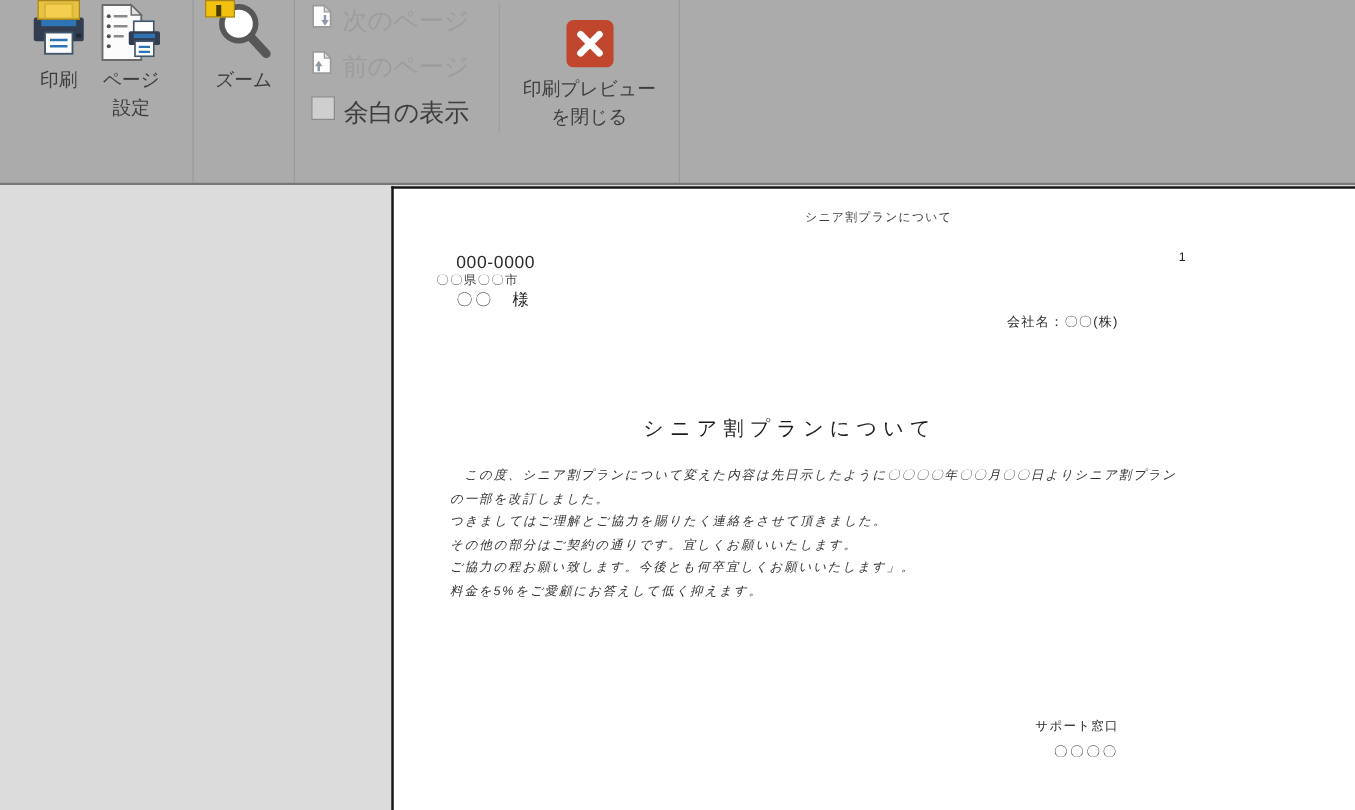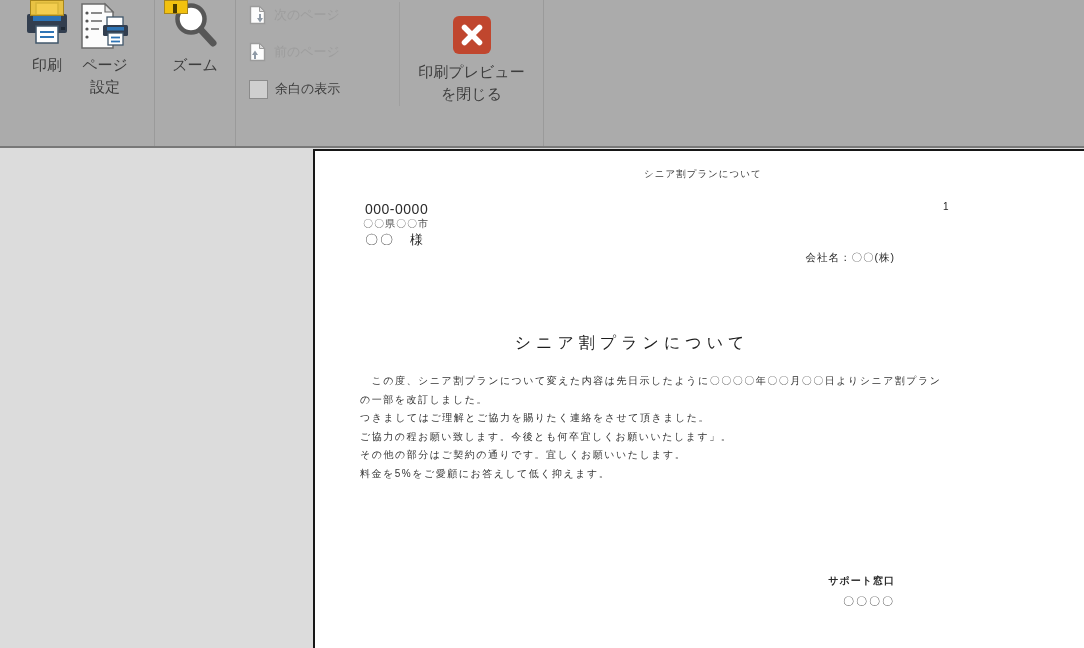--- a/index.html
+++ b/index.html
@@ -35,22 +35,22 @@
   .btn-label {
     font-size:15px; color:#3d3d3d; text-align:center; line-height:1.45;
   }
   .grp-print { width:154px; }
   .grp-print .btn-row { gap:8px; }
   .grp-zoom { width:80px; }
   .grp-preview { width:307px; }
   .preview-cols { flex:1; display:flex; }
   .small-col { width:163px; padding:3px 0 0 13px; }
   .small-btn {
-    display:flex; align-items:center; height:24px; margin-bottom:13px;
-    font-size:13px; color:#3d3d3d; white-space:nowrap; cursor:default;
+    display:flex; align-items:flex-start; height:24px; margin-bottom:13px;
+    font-size:20px; color:#3d3d3d; white-space:nowrap; cursor:default;
   }
   .small-btn .s-icon { margin-right:7px; display:flex; align-items:center; }
   .small-btn.disabled { color:#9d9d9d; }
   .inner-sep { width:1px; height:104px; background:#9f9f9f; margin-top:2px; }
   .close-area { flex:1; display:flex; justify-content:center;margin-top:11px; }
   .close-label { width:114px; }
   .checkbox {
     width:19px; height:19px; background:#cfcfcf; border:1px solid #8b8b8b;
   }
   .keytip {
@@ -71,43 +71,43 @@
   }
   .page {
     position:absolute; left:313px; top:1px; width:790px; height:560px;
     background:#ffffff;
     border-left:2px solid #161616; border-top:2px solid #161616;
   }
   .page * { position:absolute; white-space:nowrap; }
   .doc-header   { left:329px; top:17px;  font-size:9.5px; letter-spacing:1px; color:#3c3c3c; }
   .doc-pagenum  { left:628px; top:50px;  font-size:10px;  color:#1f1f1f; }
   .doc-postal   { left:50px;  top:50px;  font-size:14px;  letter-spacing:0.5px; color:#2a2a2a; }
-  .doc-address  { left:48px;  top:66px;  font-size:10px;  letter-spacing:1px; color:#4a4a4a; }
+  .doc-address  { left:34px;  top:66px;  font-size:10px;  letter-spacing:1px; color:#4a4a4a; }
   .doc-recipient{ left:50px;  top:80px;  font-size:13px;  letter-spacing:2px; color:#1f1f1f;text-align:center; }
   .doc-company-block {
     left:300px; top:100px; width:280px; text-align:right;
     font-size:10.5px; color:#2a2a2a; letter-spacing:1px;
   }
   .doc-company-block div { position:static; }
   .doc-company-block .rep { margin-top:6px; }
   .doc-title {
     left:0; top:182px; width:634px; text-align:center;
     font-family:"DejaVu Serif", "Liberation Serif", serif;
     font-size:16px; letter-spacing:5px; color:#1c1c1c;
   }
   .doc-body {
     left:45px; top:221px; width:600px;
-    font-size:10px; letter-spacing:1.5px; color:#333333; line-height:18.6px;
+    font-size:10px; letter-spacing:1.5px; color:#333333; line-height:18.6px;font-style:italic;
   }
   .doc-body div { position:static; }
   .doc-footer-block {
     left:300px; top:423px; width:280px; text-align:right; color:#2a2a2a;
   }
   .doc-footer-block div { position:static; }
-  .doc-footer-block .sup  { font-size:10px; letter-spacing:1px;font-weight:bold; }
+  .doc-footer-block .sup  { font-size:10px; letter-spacing:1px; }
   .doc-footer-block .name { font-size:11px; letter-spacing:2px; margin-top:6px; }
 </style>
 </head>
 <body>
 
 <div class="ribbon">
 
   <div class="rgroup grp-print">
     <div class="btn-row">
       <div class="big-btn">
@@ -245,22 +245,22 @@
     <div class="doc-company-block">
       <div>会社名：〇〇(株)</div>
     </div>
 
     <div class="doc-title">シニア割プランについて</div>
 
     <div class="doc-body">
       <div>　この度、シニア割プランについて変えた内容は先日示したように〇〇〇〇年〇〇月〇〇日よりシニア割プラン</div>
       <div>の一部を改訂しました。</div>
       <div>つきましてはご理解とご協力を賜りたく連絡をさせて頂きました。</div>
+      <div>その他の部分はご契約の通りです。宜しくお願いいたします。</div>
       <div>ご協力の程お願い致します。今後とも何卒宜しくお願いいたします」。</div>
-      <div>その他の部分はご契約の通りです。宜しくお願いいたします。</div>
       <div>料金を5%をご愛顧にお答えして低く抑えます。</div>
     </div>
 
     <div class="doc-footer-block">
       <div class="sup">サポート窓口</div>
       <div class="name">〇〇〇〇</div>
     </div>
 
   </div>
 </div>

